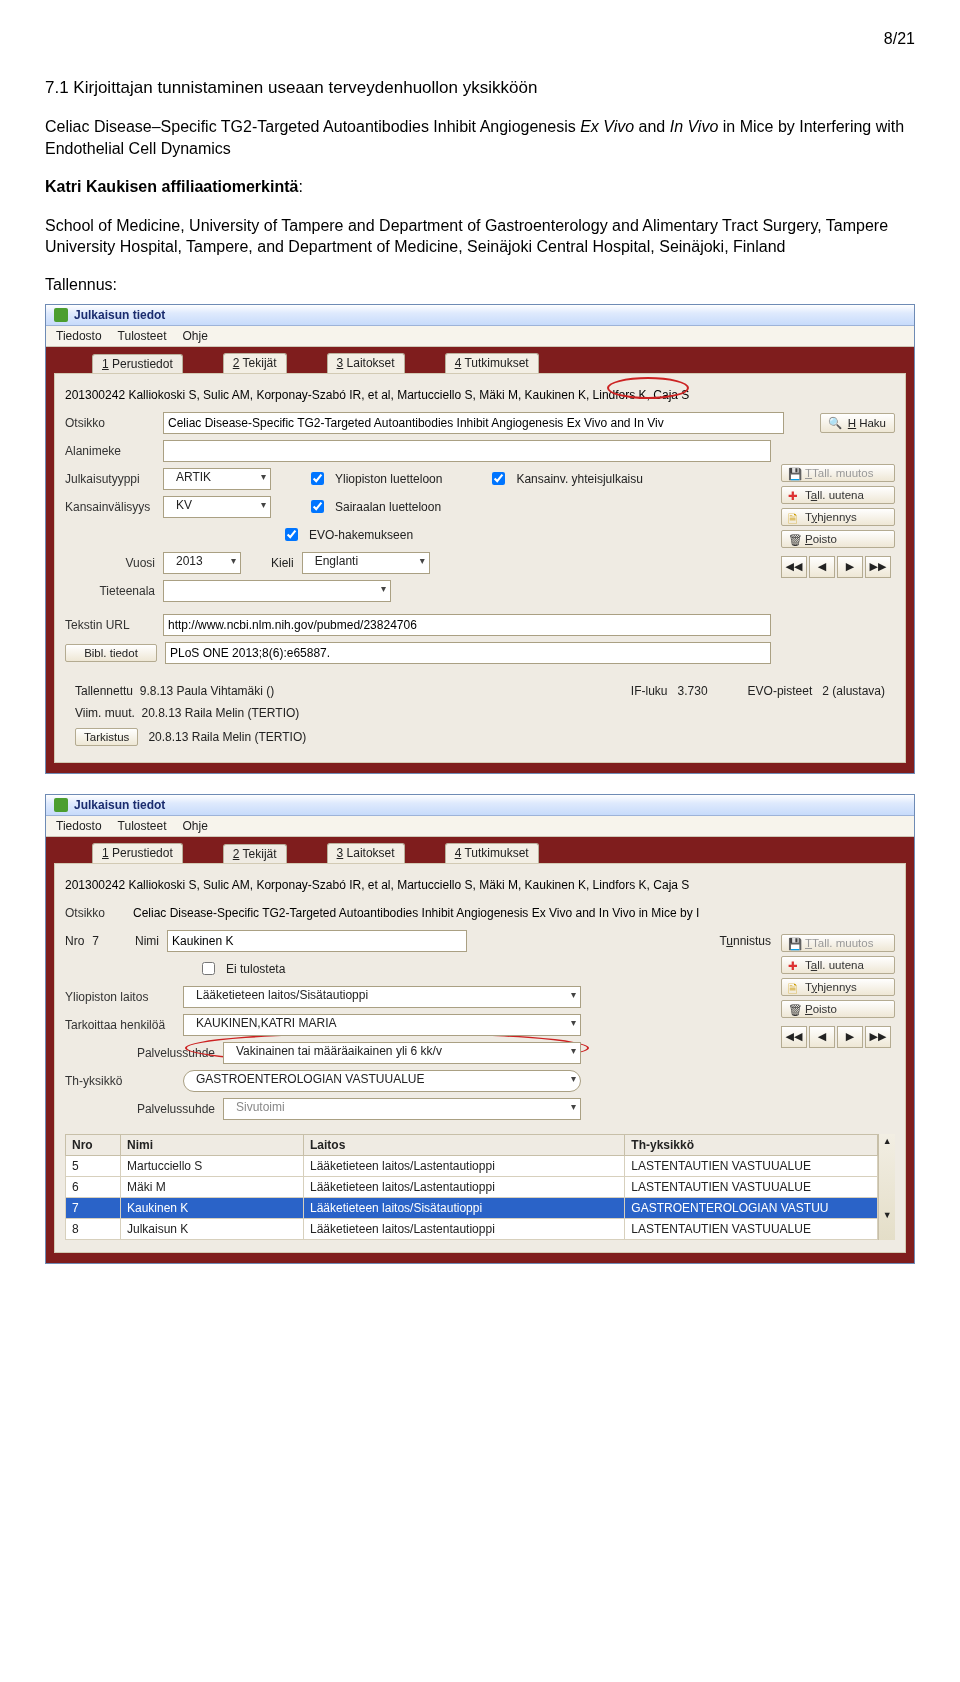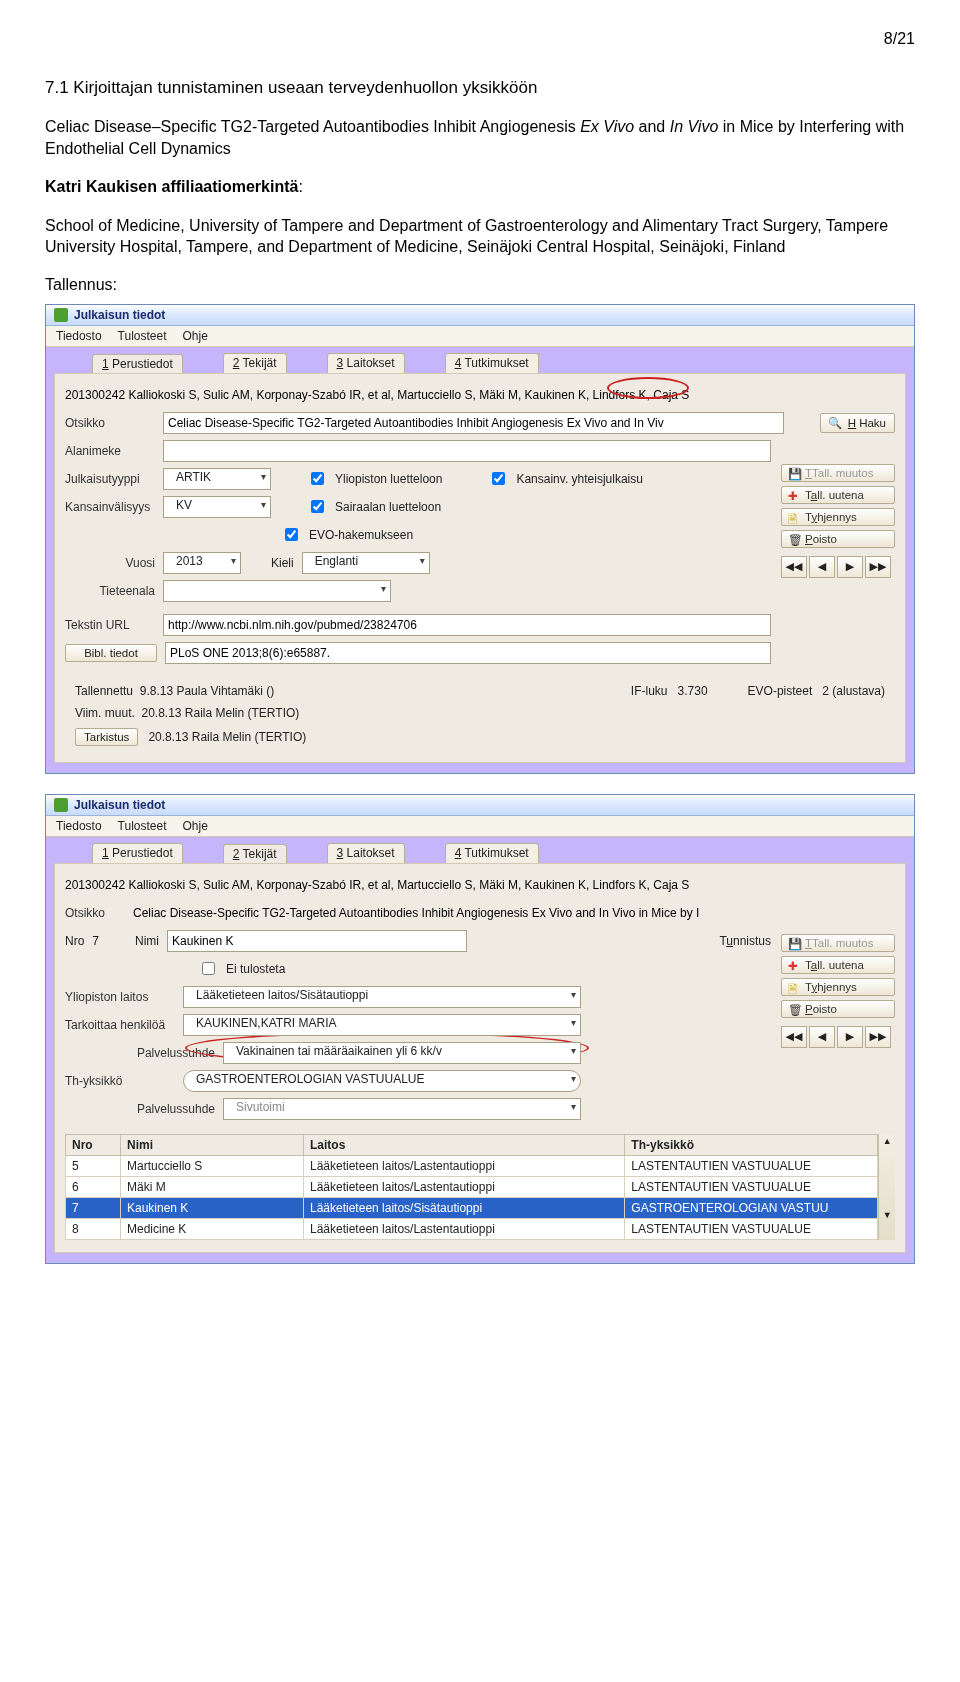--- a/index.html
+++ b/index.html
@@ -16,21 +16,21 @@
   .section-h { font-size: 17px; margin-bottom: 18px; }
   .para-title { font-size: 16px; margin-bottom: 18px; line-height: 1.35; }
   .em { font-style: italic; }
   .bold { font-weight: bold; }
   .para { font-size: 16px; margin-bottom: 18px; line-height: 1.3; }
   .label-save { font-size: 16px; margin-bottom: 10px; }
 
   
   .win {
     border: 1px solid #6e8bb5;
-    background: #c4b5fd;
+    background: #7f1d1d;
     margin-bottom: 20px;
     font-size: 12px;
     font-family: Tahoma, Arial, sans-serif;
     color: #222;
   }
   .titlebar {
     background: linear-gradient(#fff, #dfeafd 40%, #c7dbfb);
     padding: 3px 8px;
     display: flex;
     align-items: center;
@@ -466,21 +466,21 @@
               <td>LASTENTAUTIEN VASTUUALUE</td>
             </tr>
             <tr class="sel">
               <td>7</td>
               <td>Kaukinen K</td>
               <td>Lääketieteen laitos/Sisätautioppi</td>
               <td>GASTROENTEROLOGIAN VASTUU</td>
             </tr>
             <tr>
               <td>8</td>
-              <td>Medicine K</td>
+              <td>Julkaisun K</td>
               <td>Lääketieteen laitos/Lastentautioppi</td>
               <td>LASTENTAUTIEN VASTUUALUE</td>
             </tr>
           </tbody>
       </table>
       <div class="scrollcol">
         <div class="arrow">▲</div>
         <div style="height:60px;"></div>
         <div class="arrow">▼</div>
       </div>

